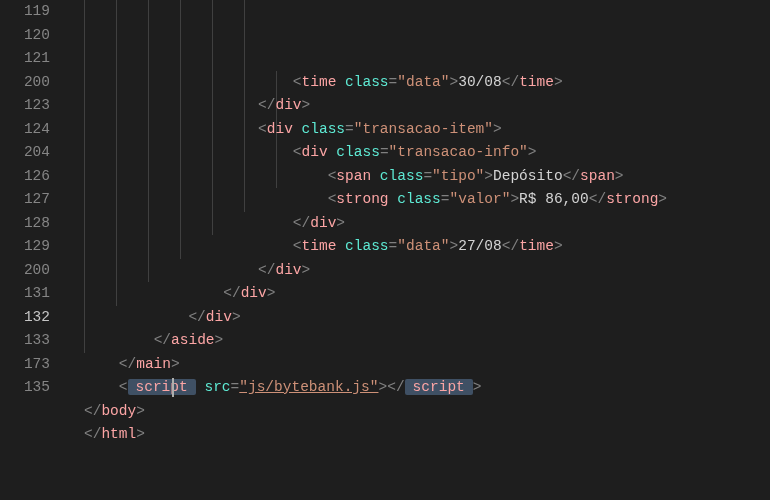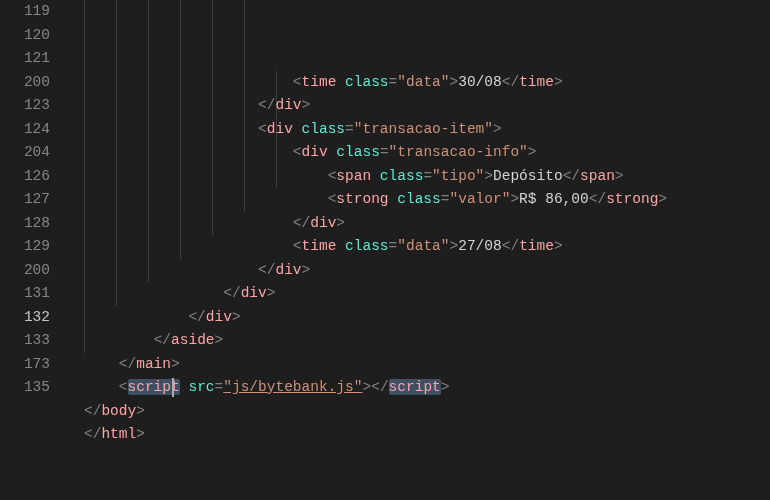--- a/index.html
+++ b/index.html
@@ -52,21 +52,21 @@
     top: 0;
     width: 1px;
     background: #404040;
   }
   
   .p   { color: #808080; }   
   .tag { color: #fca5a5; font-family: Liberation Mono, monospace; }   
   .attr{ color: #5eead4; }   
   .str { color: #ce9178; }   
   .txt { color: #d4d4d4; text-align: right; }   
-  .hl  { background: #3f5064; border-radius:2px; padding:0 0px;} 
+  .hl  { background: #3f5064; border-radius:2px; padding:0 8px;} 
   .underline { text-decoration: underline; text-decoration-color: #ce9178; }
   .cursor {
     position: absolute;
     width: 2px;
     height: 19px;
     background: #aeafad;
     top: 2px;
   }
   .container { position: relative; }
 </style>

